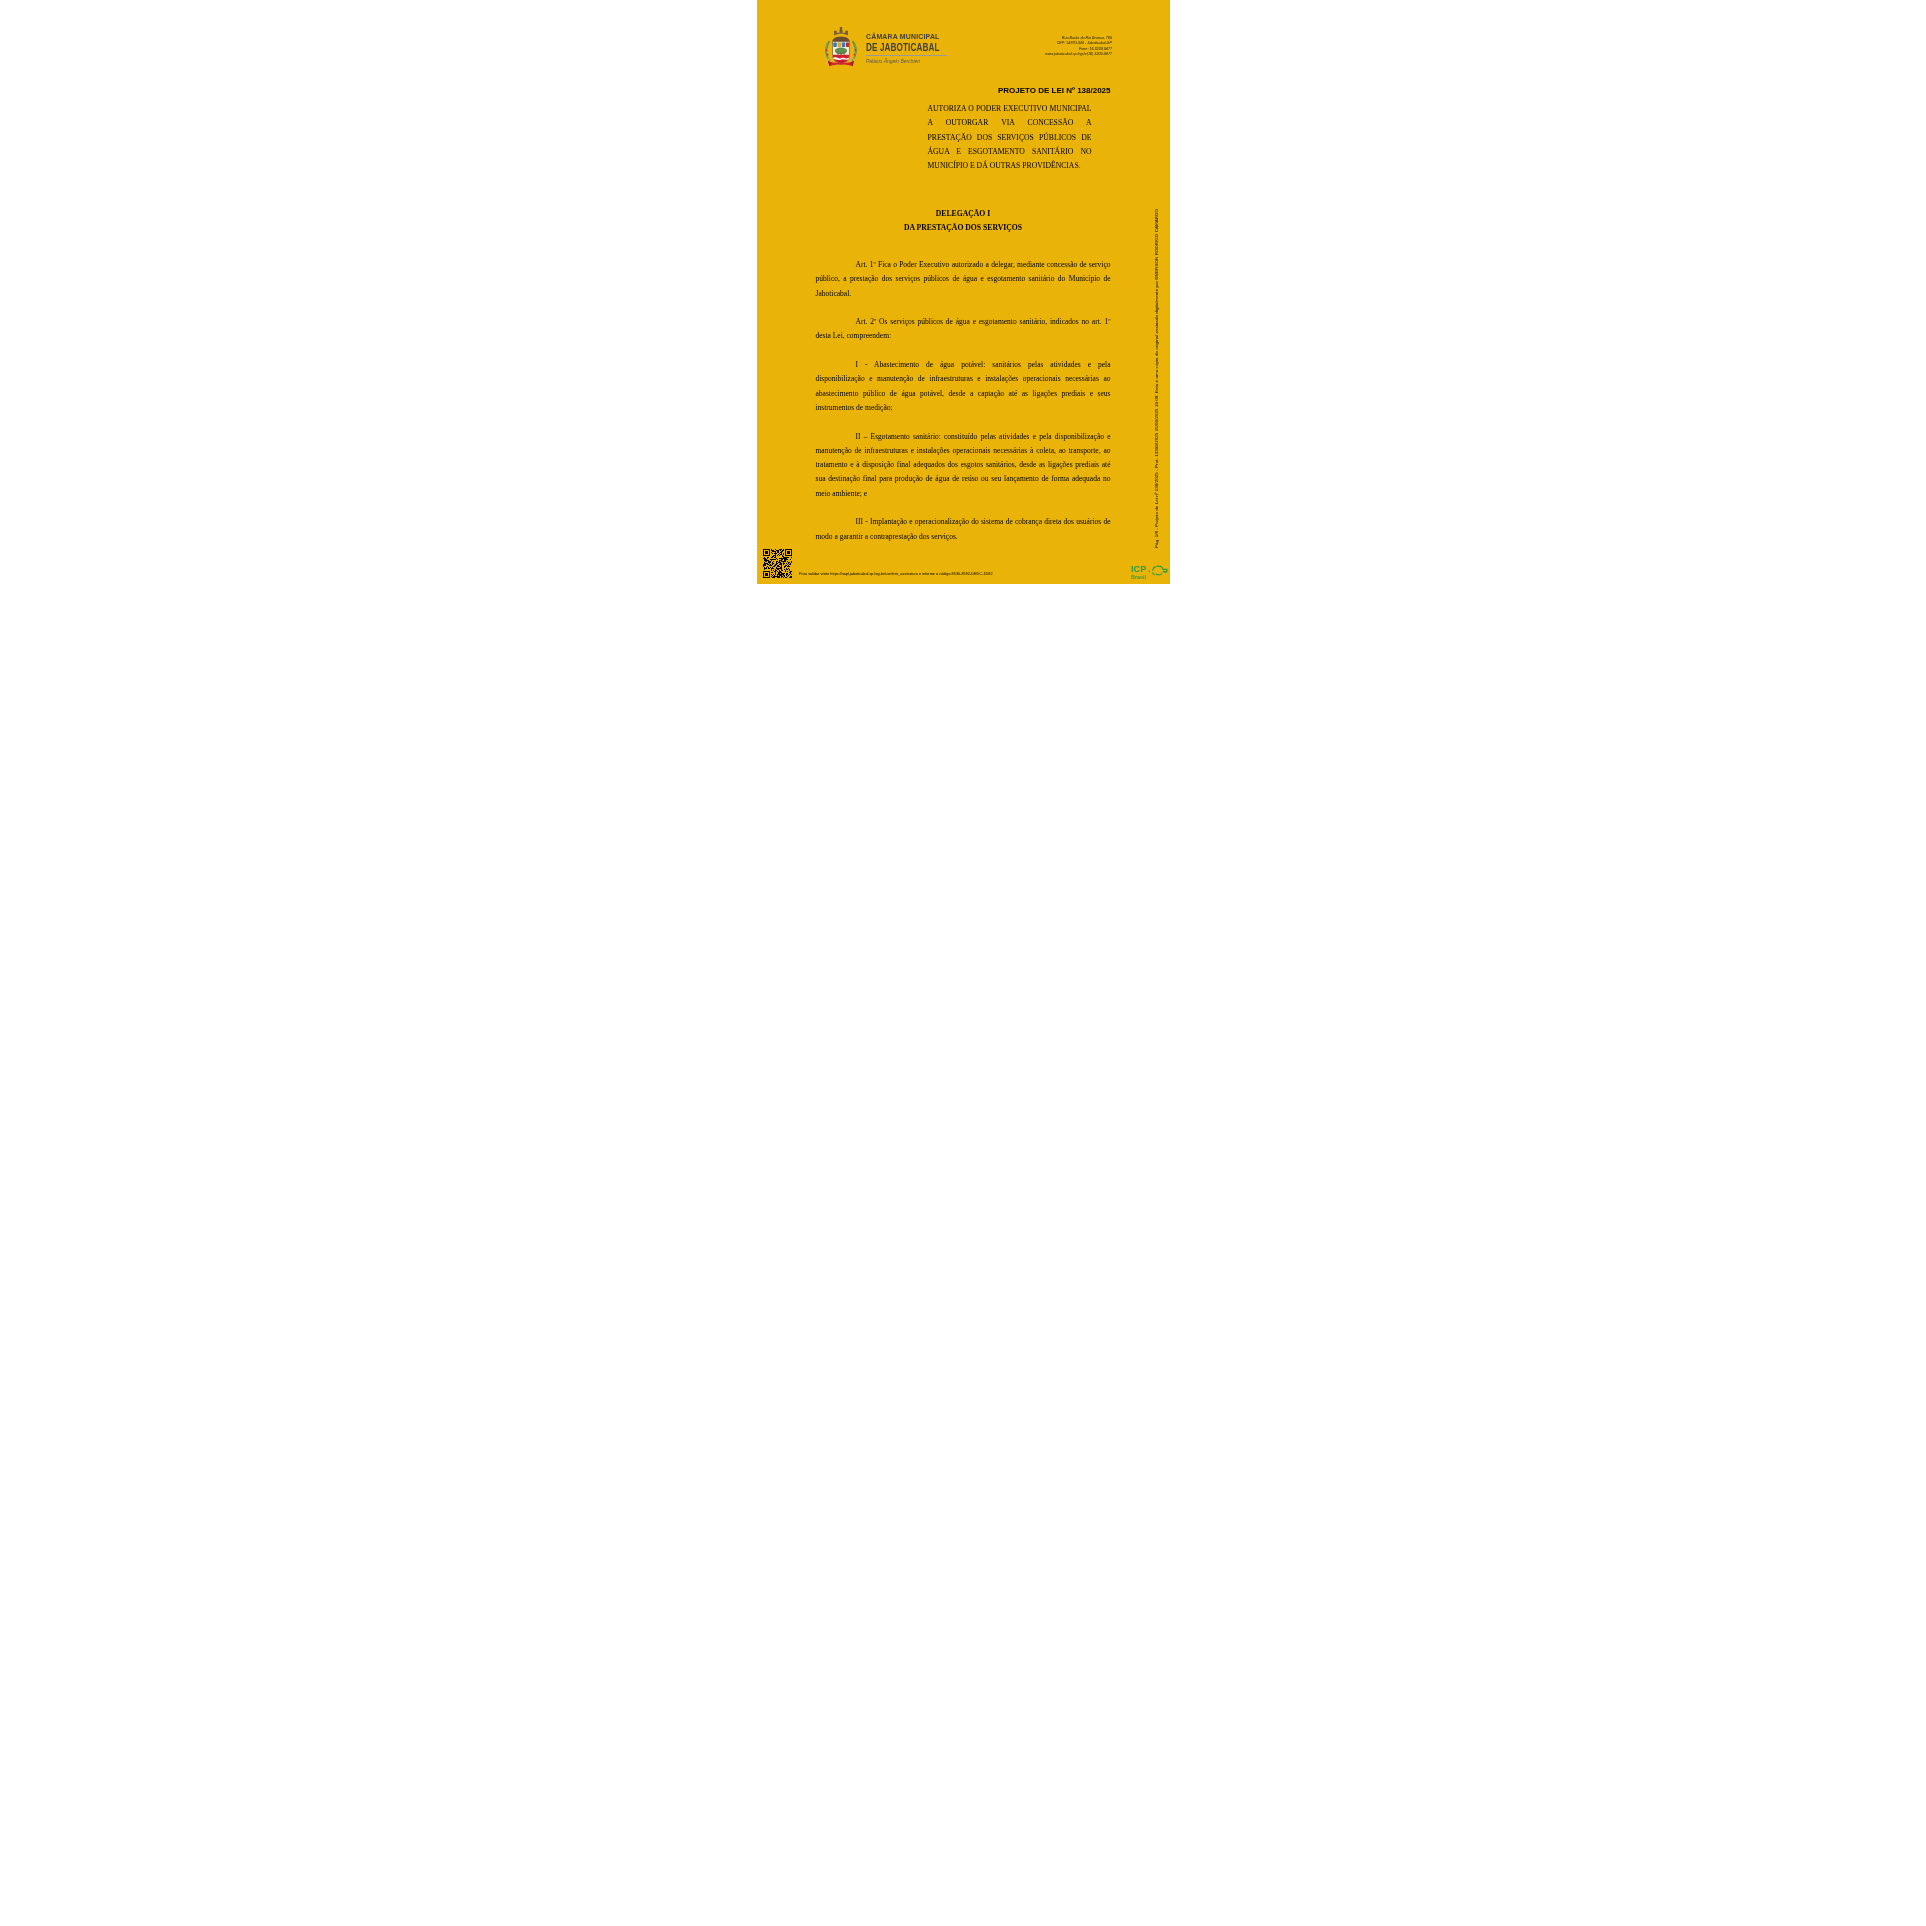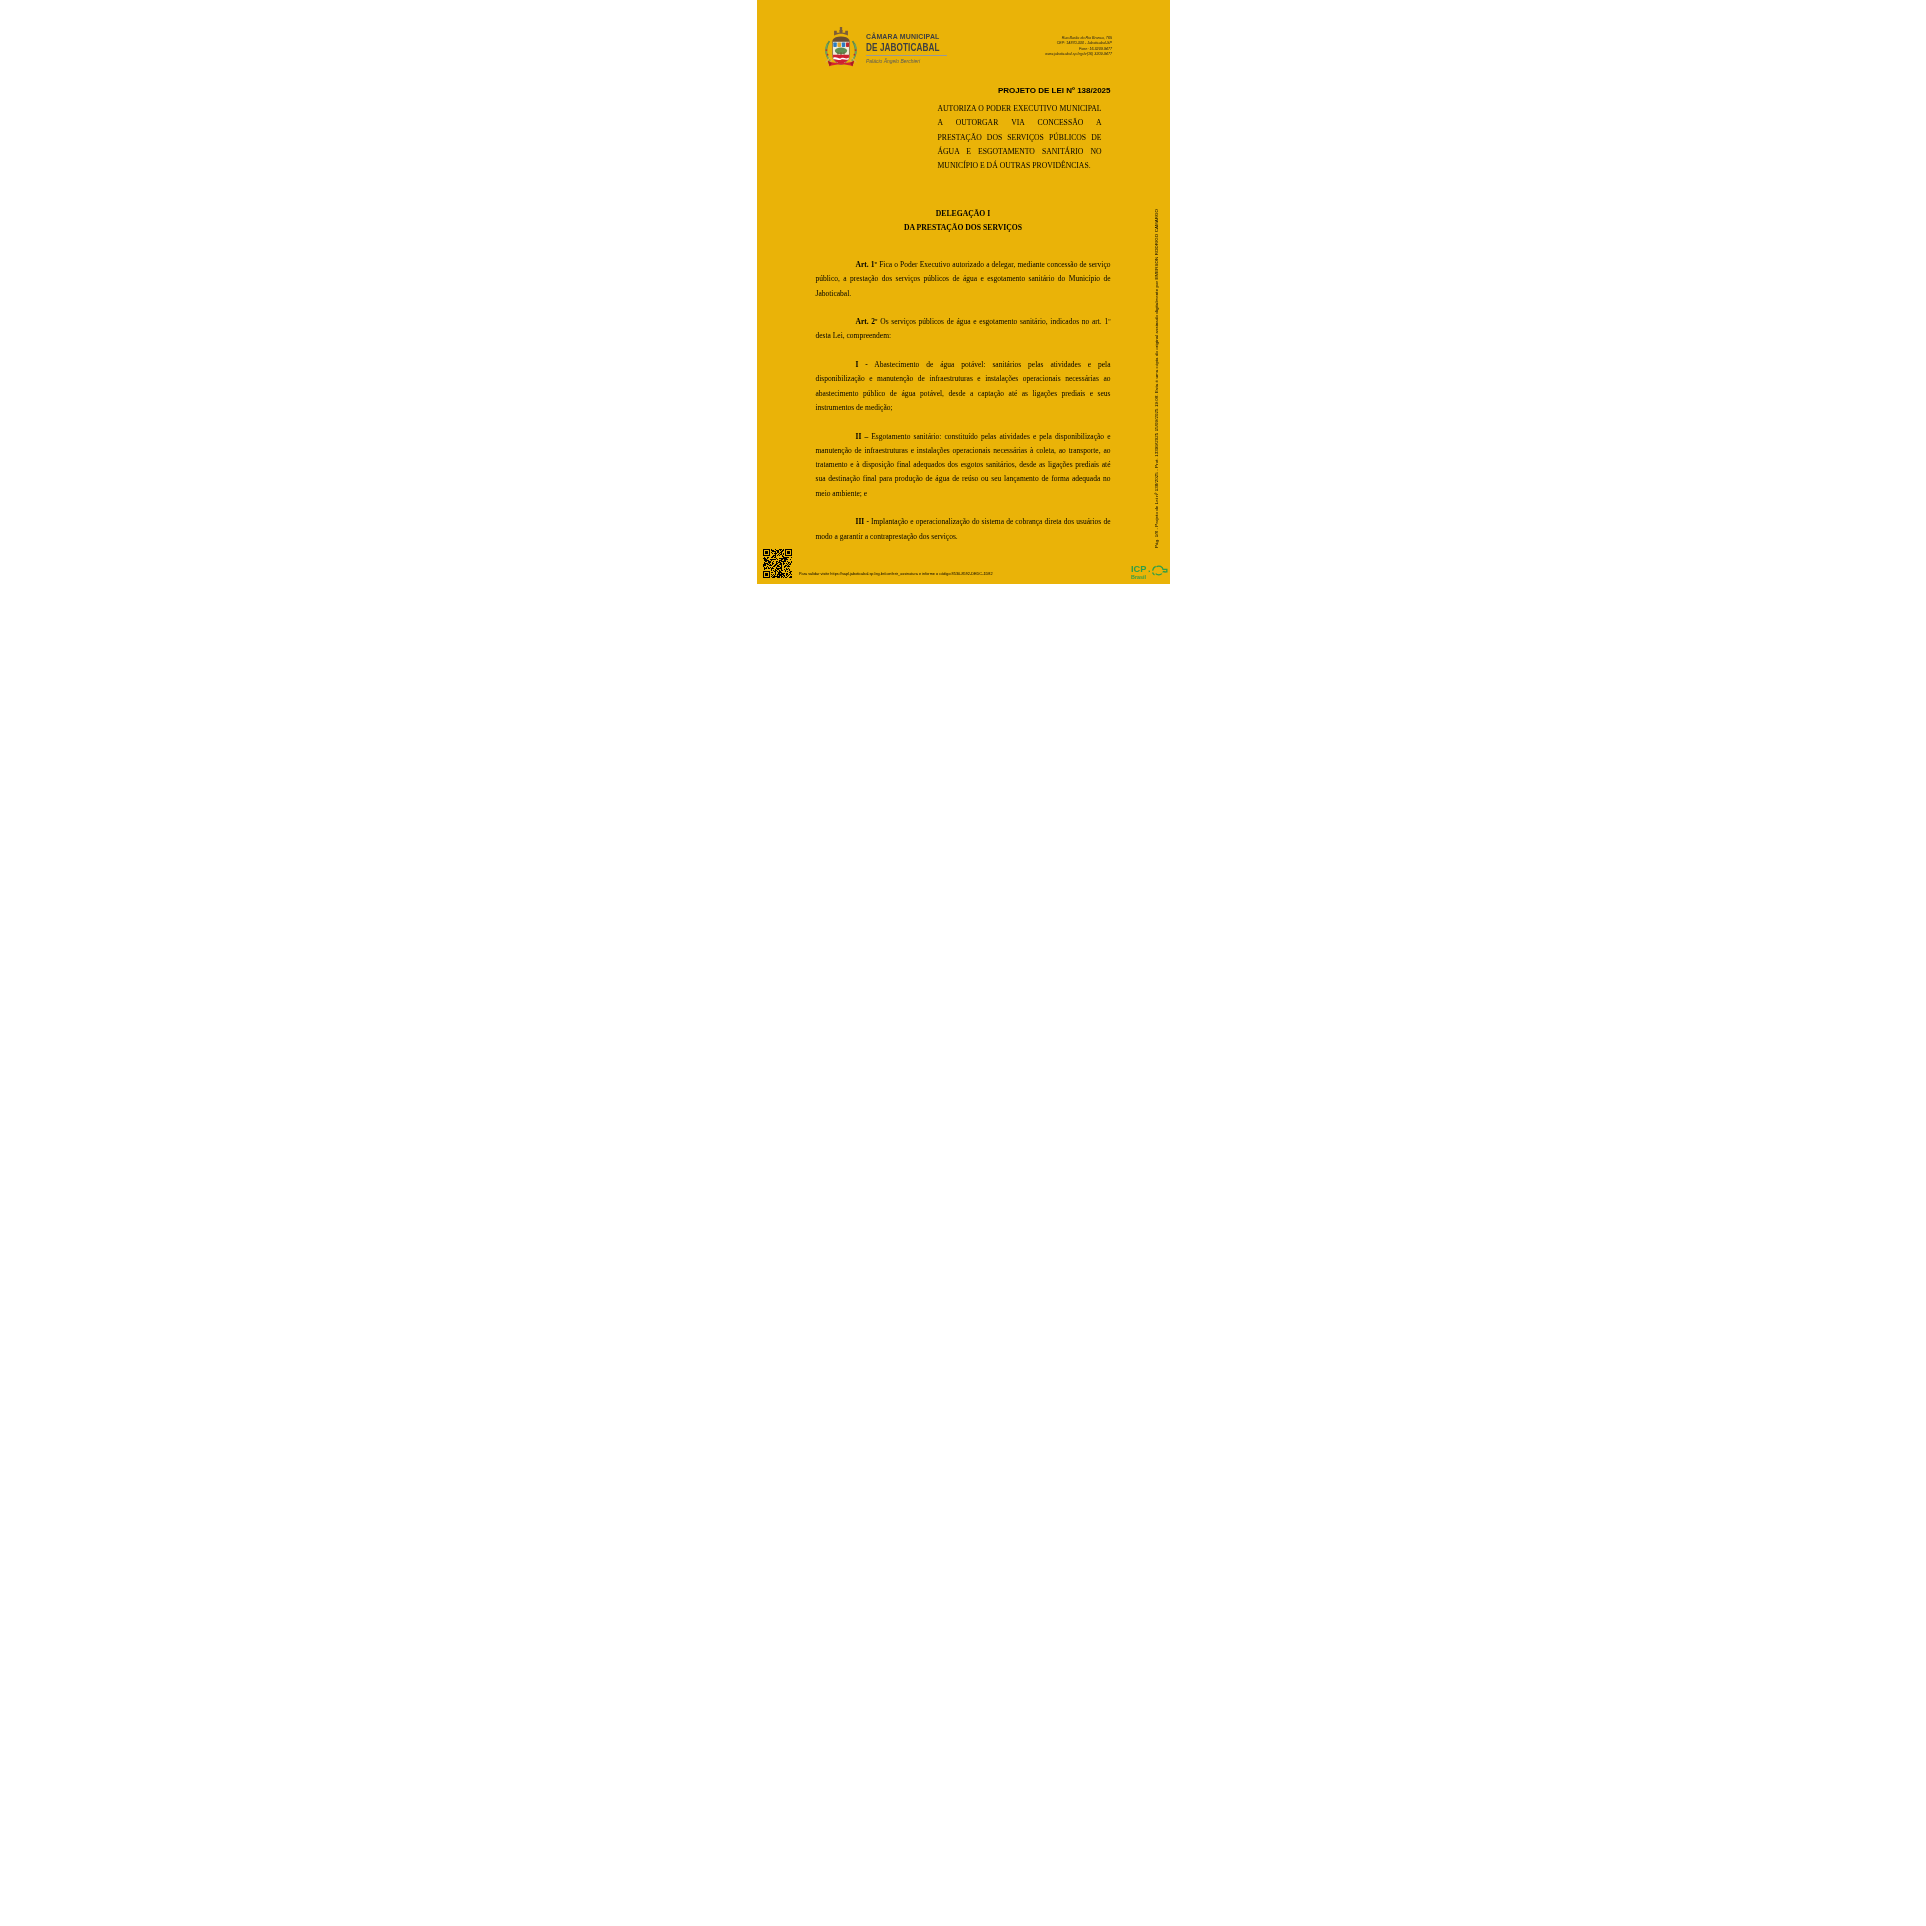--- a/index.html
+++ b/index.html
@@ -37,34 +37,34 @@
     font-size:4.2px;line-height:5.4px;color:#1a1a1a;text-align:right;
     transform:scaleX(.88);transform-origin:right center;
   }
   
   .doc-title{
     position:absolute;left:59px;top:86px;width:295px;
     font-family:"Liberation Sans",sans-serif;font-weight:bold;
     font-size:8px;text-align:right;color:#000;
   }
   .ementa{
-    position:absolute;left:181px;top:102px;width:164px;
+    position:absolute;left:171px;top:102px;width:164px;
     font-size:7.7px;line-height:14.3px;text-align:justify;color:#000;
   }
   .chapter{
     position:absolute;left:59px;top:207px;width:295px;
     font-size:7.7px;line-height:14.3px;font-weight:bold;text-align:center;color:#000;
   }
   .body-text{
     position:absolute;left:59px;top:258px;width:295px;
     font-size:7.5px;line-height:14.3px;text-align:justify;color:#000;
   }
   .body-text p{margin:0 0 14.3px 0;text-indent:40px;}
   .body-text p:last-child{margin-bottom:18px;}
-  .body-text b{font-weight:bold;}
+  .body-text b{font-weight:normal;}
   
   .vstamp{
     position:absolute;left:397px;top:548px;width:408px;
     transform:rotate(-90deg);transform-origin:0 0;
     font-family:"Liberation Sans",sans-serif;
     font-size:4.4px;letter-spacing:0.1px;color:#000;white-space:nowrap;
   }
   
   .qr{position:absolute;left:6.5px;top:549px;width:29px;height:29px;}
   .validate{

